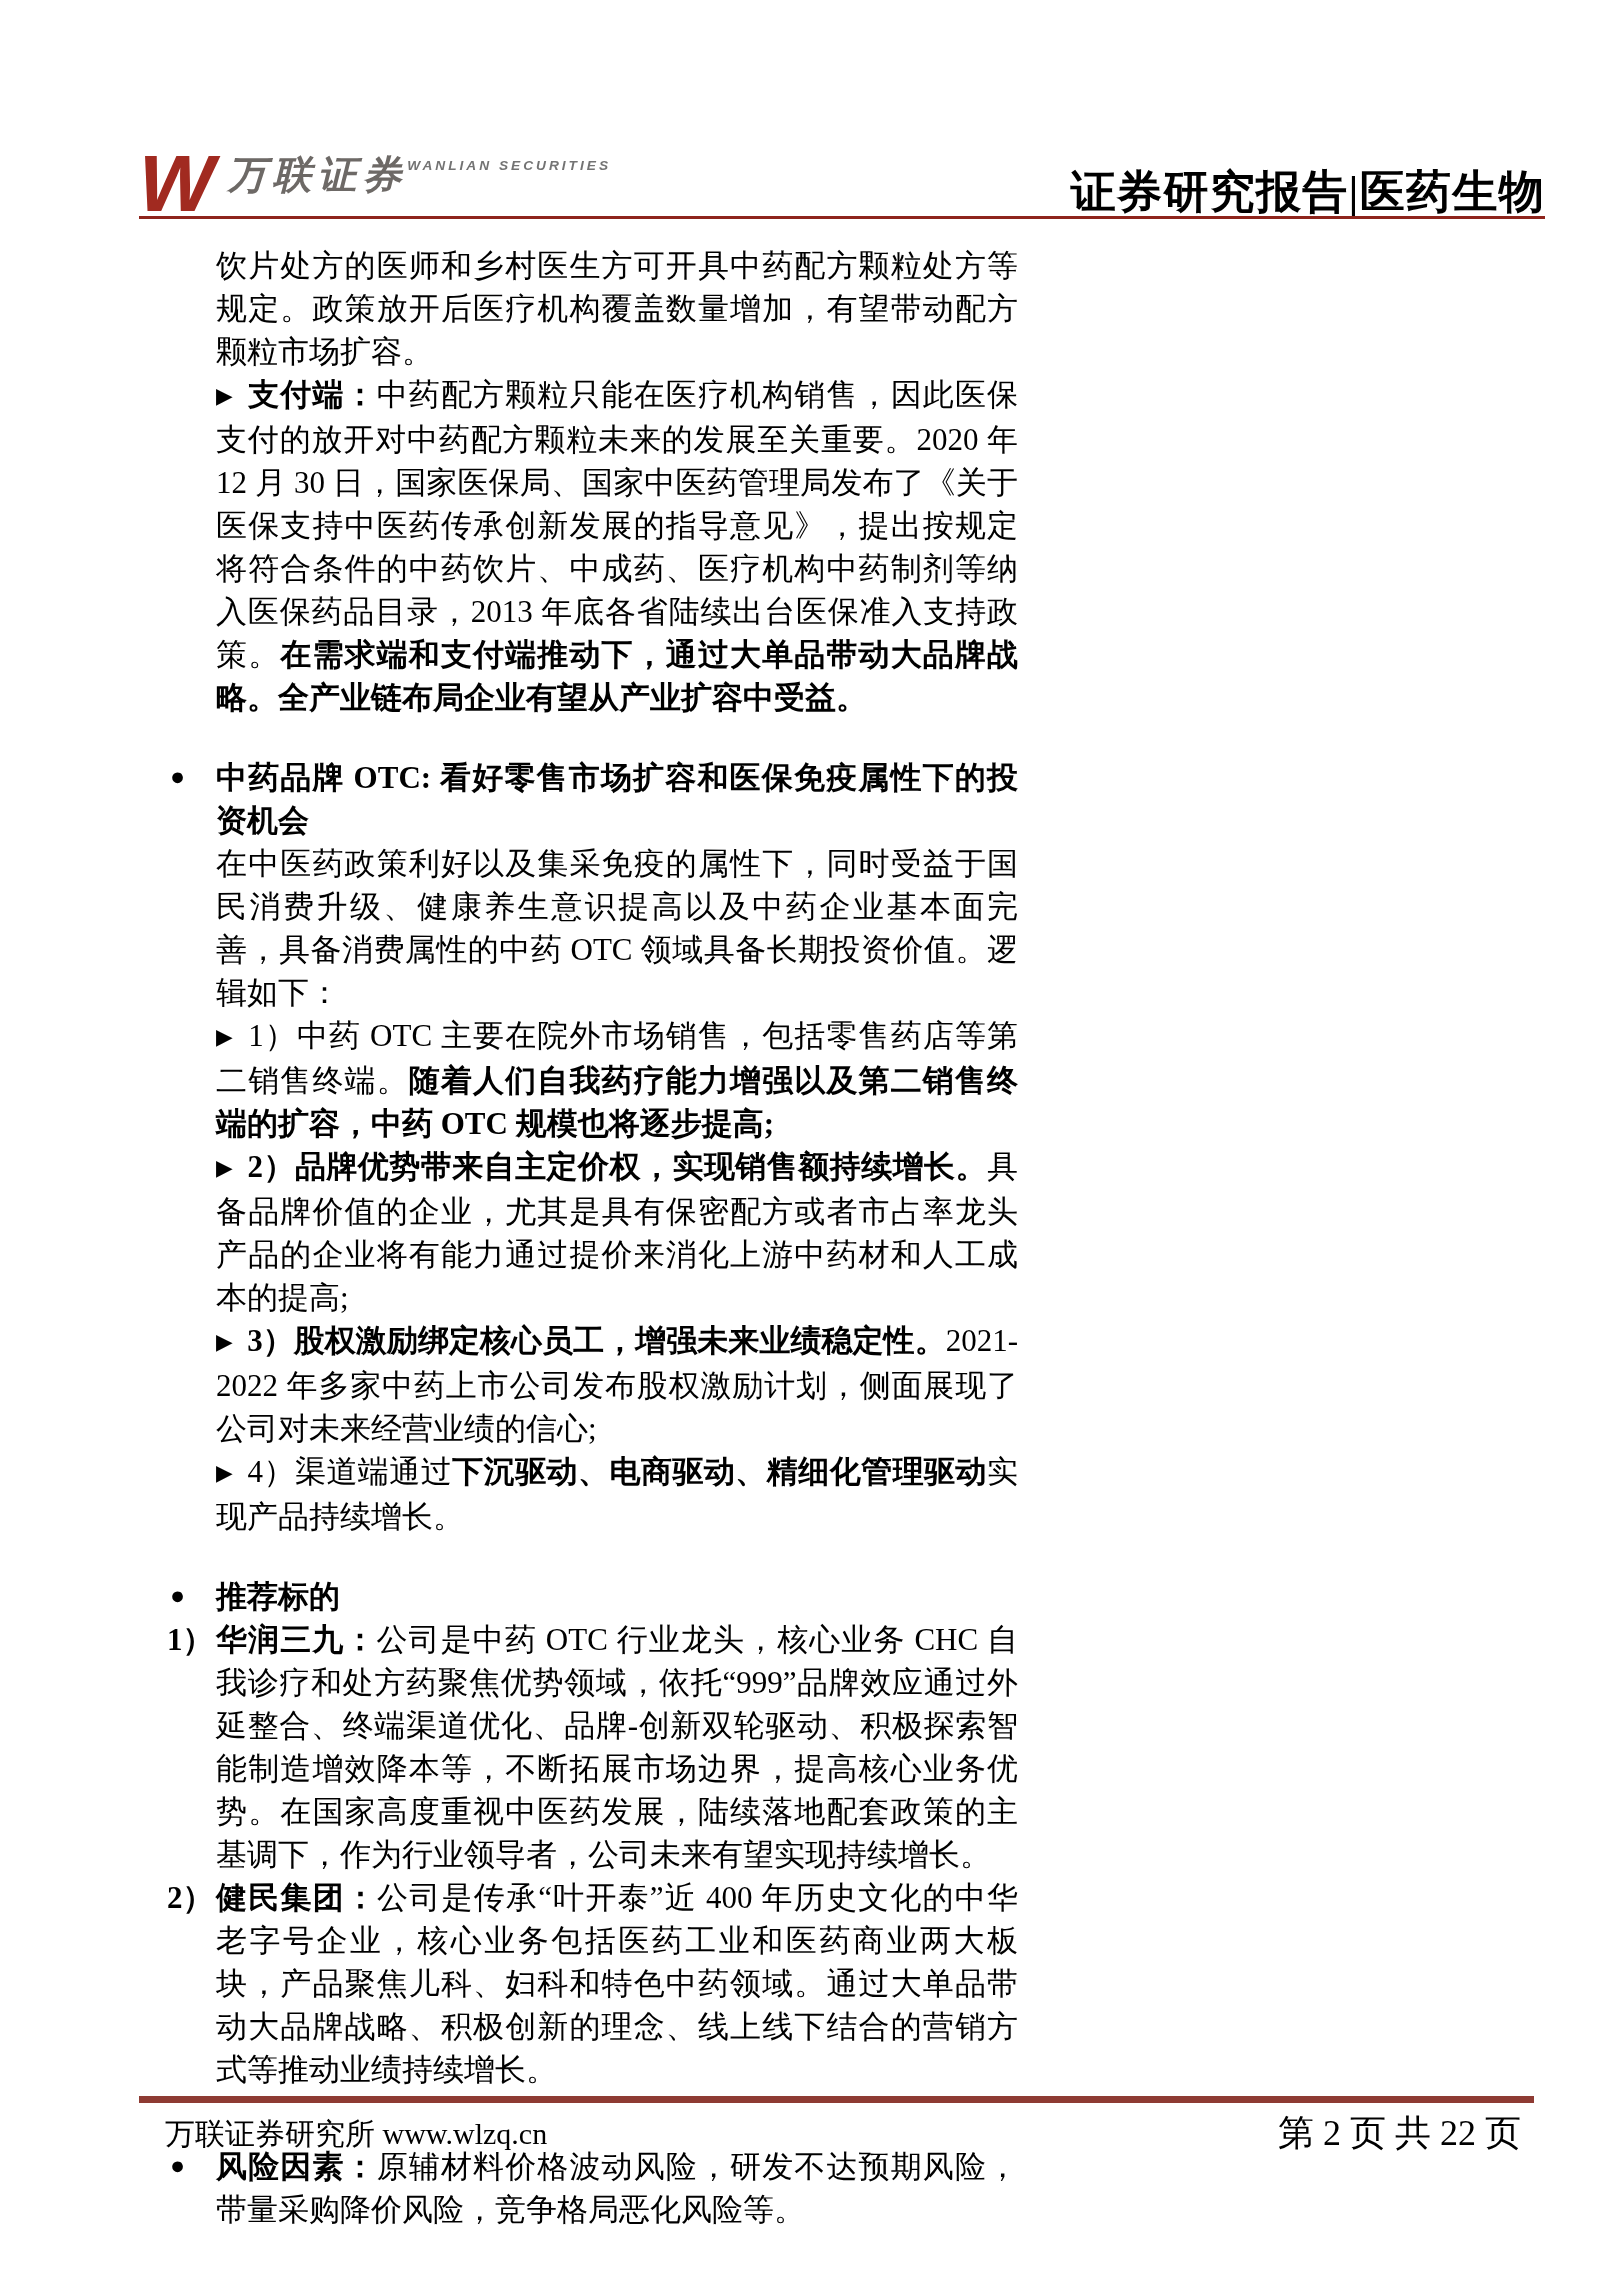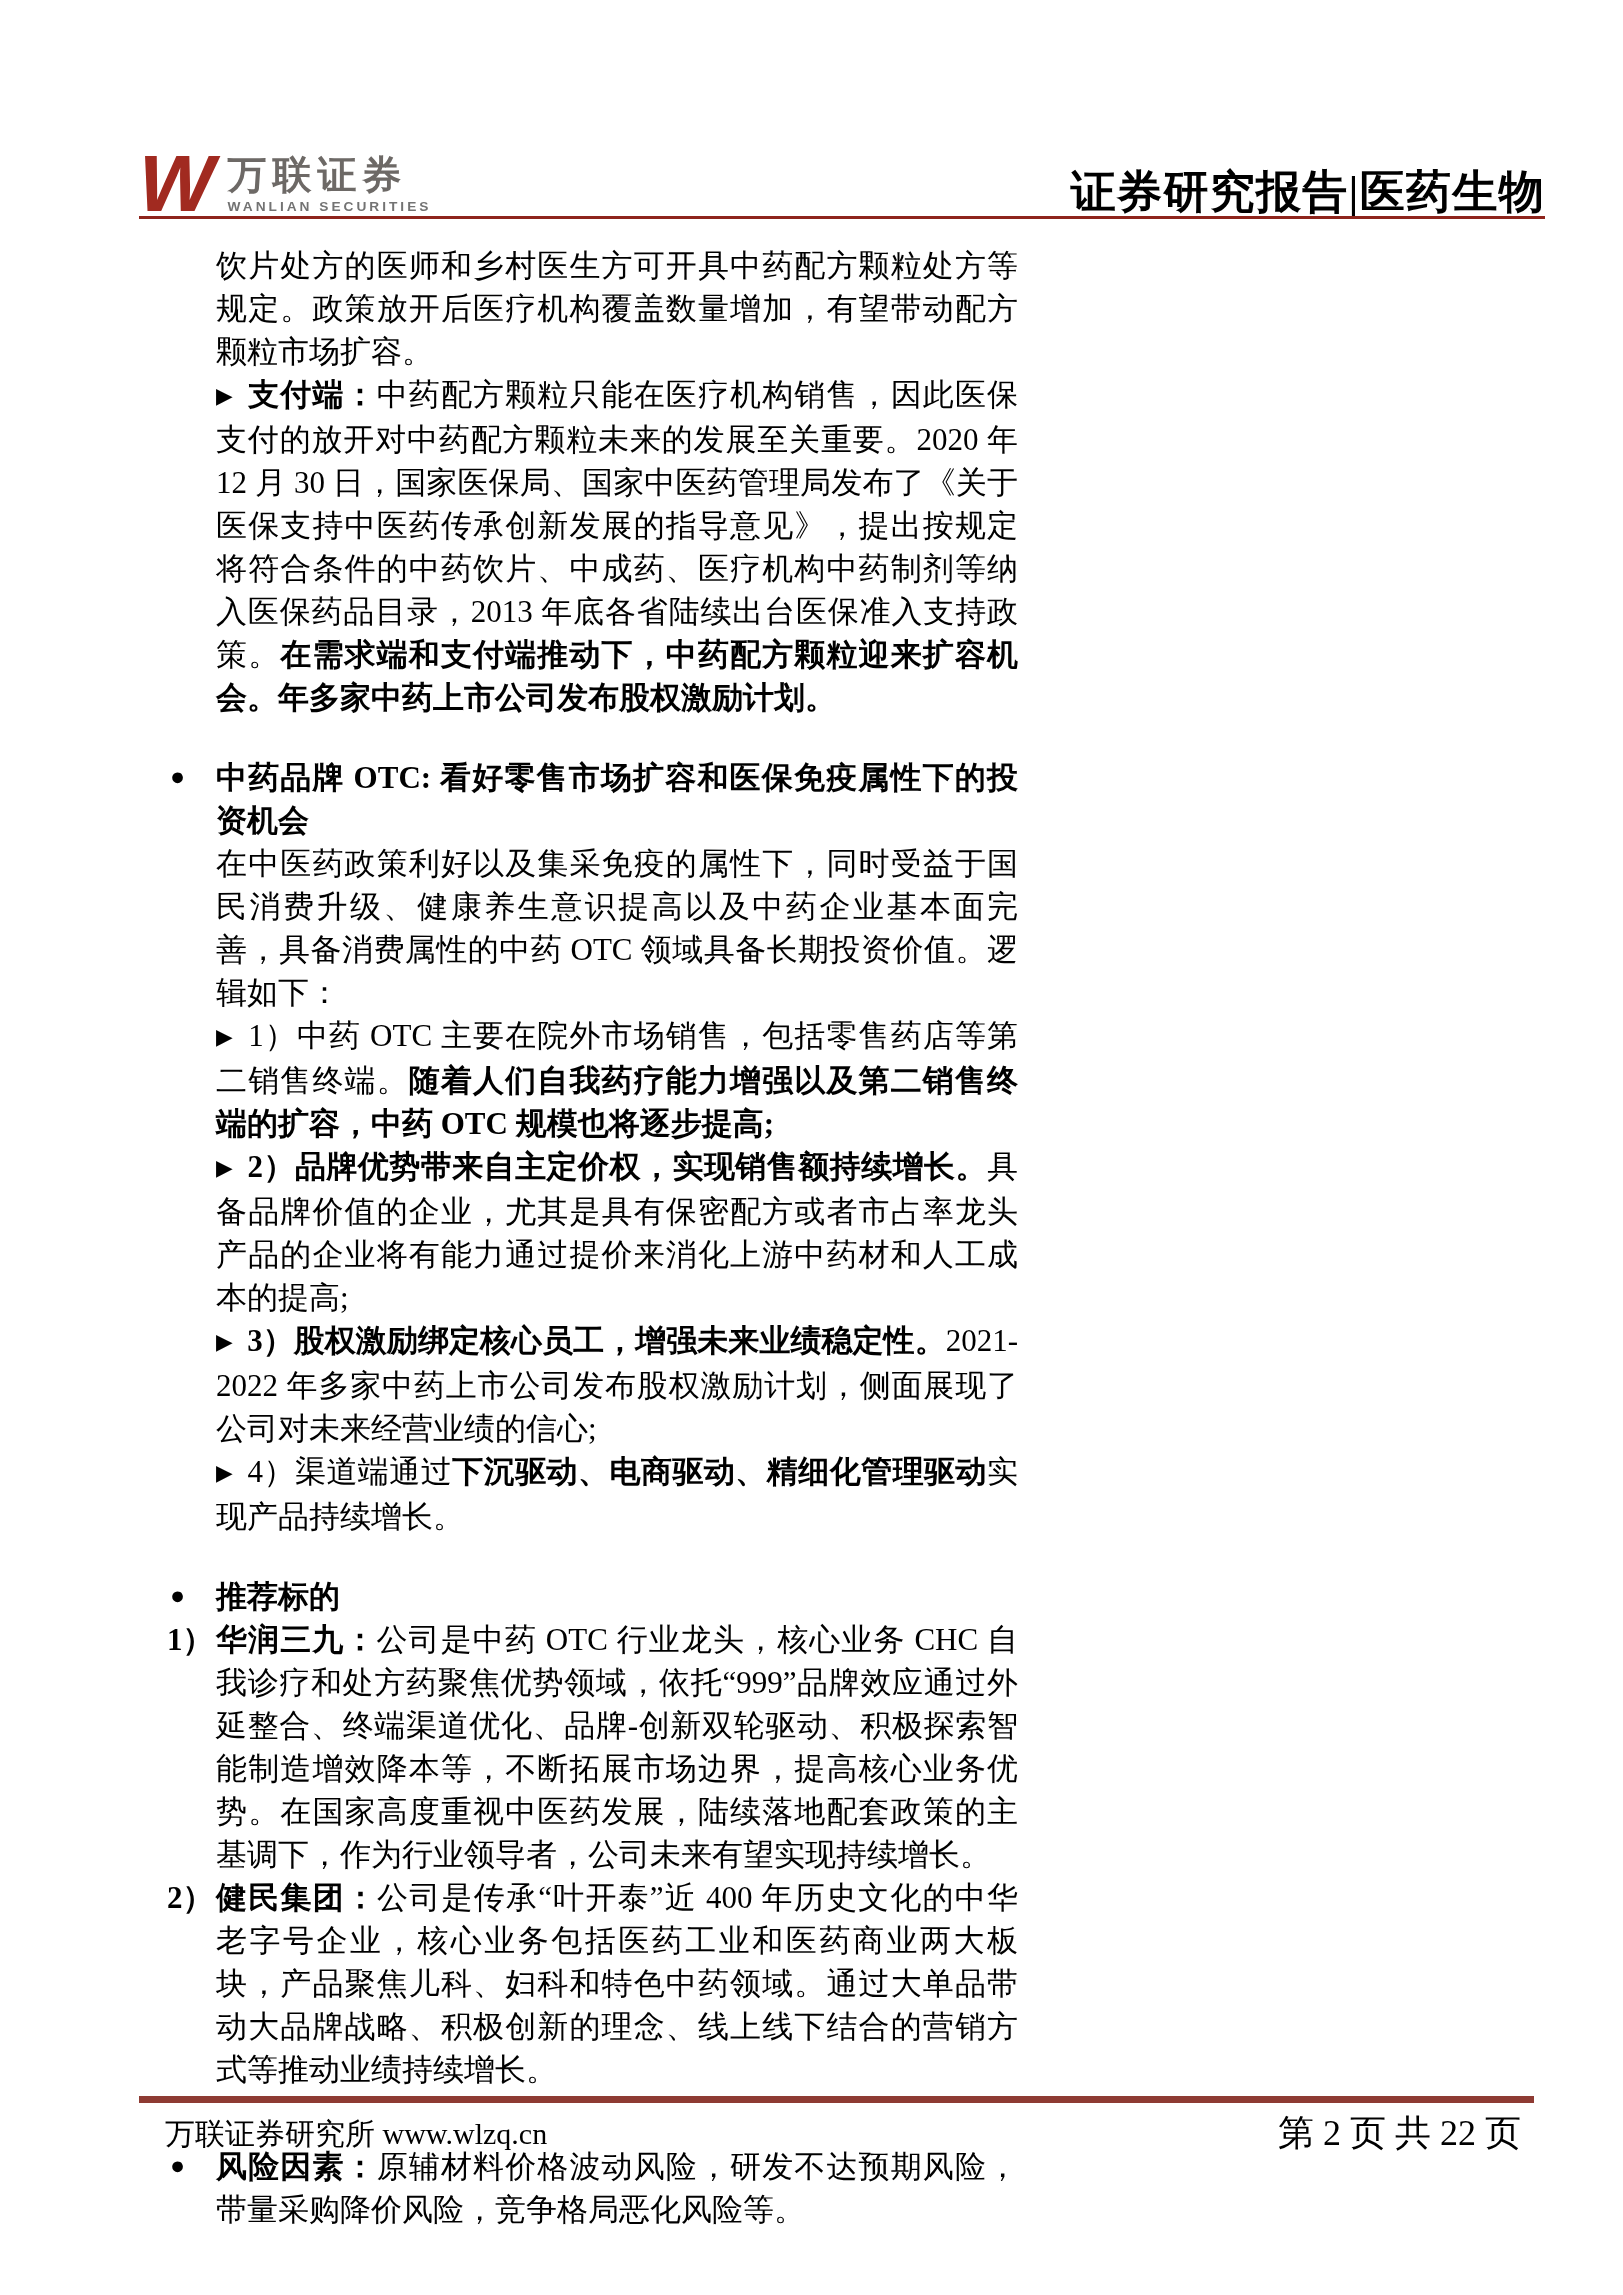--- a/index.html
+++ b/index.html
@@ -18,21 +18,21 @@
     font-family:"Liberation Sans","DejaVu Sans",sans-serif;
   }
   .logo-w{
     font-weight:900;font-size:80px;line-height:60px;
     color:#a12a20;
     transform:skewX(-12deg);
     letter-spacing:-3.9px;
     display:inline-block;
     margin-right:17px;
   }
-  .logo-text{display:flex;flex-direction:column;}
+  .logo-text{display:flex;font-style:italic;}
   .logo-cn{
     font-weight:bold;font-size:39px;line-height:41px;
     letter-spacing:5.9px;color:#6d6966;
   }
   .logo-en{
     font-weight:bold;font-size:13.7px;line-height:15.7px;
     letter-spacing:3px;color:#737373;margin-top:3.9px;
   }
   .header-title{
     position:absolute;top:174px;right:78px;
@@ -90,21 +90,21 @@
       <span class="logo-cn">万联证券</span>
       <span class="logo-en">WANLIAN SECURITIES</span>
     </span>
   </div>
 
   <div class="header-title">证券研究报告|医药生物</div>
   <div class="header-rule"></div>
 
   <div class="content">
       <div class="para"><span>饮片处方的医师和乡村医生方可开具中药配方颗粒处方等规定。政策放开后医疗机构覆盖数量增加，有望带动配方颗粒市场扩容。</span></div>
-      <div class="para"><span class="marker-inline arrow">▶</span><span class="b">支付端：</span><span>中药配方颗粒只能在医疗机构销售，因此医保支付的放开对中药配方颗粒未来的发展至关重要。2020 年 12 月 30 日，国家医保局、国家中医药管理局发布了《关于医保支持中医药传承创新发展的指导意见》，提出按规定将符合条件的中药饮片、中成药、医疗机构中药制剂等纳入医保药品目录，2013 年底各省陆续出台医保准入支持政策。</span><span class="b">在需求端和支付端推动下，中药配方颗粒迎来扩容机会。年多家中药上市公司发布股权激励计划。</span></div>
+      <div class="para"><span class="marker-inline arrow">▶</span><span class="b">支付端：</span><span>中药配方颗粒只能在医疗机构销售，因此医保支付的放开对中药配方颗粒未来的发展至关重要。2020 年 12 月 30 日，国家医保局、国家中医药管理局发布了《关于医保支持中医药传承创新发展的指导意见》，提出按规定将符合条件的中药饮片、中成药、医疗机构中药制剂等纳入医保药品目录，2013 年底各省陆续出台医保准入支持政策。</span><span class="b">在需求端和支付端推动下，通过大单品带动大品牌战略。全产业链布局企业有望从产业扩容中受益。</span></div>
       <div class="para section-gap"><span class="marker-out dot">●</span><span class="b">中药品牌 OTC: 看好零售市场扩容和医保免疫属性下的投资机会</span></div>
       <div class="para"><span>在中医药政策利好以及集采免疫的属性下，同时受益于国民消费升级、健康养生意识提高以及中药企业基本面完善，具备消费属性的中药 OTC 领域具备长期投资价值。逻辑如下：</span></div>
       <div class="para"><span class="marker-inline arrow">▶</span><span>1）中药 OTC 主要在院外市场销售，包括零售药店等第二销售终端。</span><span class="b">随着人们自我药疗能力增强以及第二销售终端的扩容，中药 OTC 规模也将逐步提高;</span></div>
       <div class="para"><span class="marker-inline arrow">▶</span><span class="b">2）品牌优势带来自主定价权，实现销售额持续增长。</span><span>具备品牌价值的企业，尤其是具有保密配方或者市占率龙头产品的企业将有能力通过提价来消化上游中药材和人工成本的提高;</span></div>
       <div class="para"><span class="marker-inline arrow">▶</span><span class="b">3）股权激励绑定核心员工，增强未来业绩稳定性。</span><span>2021-2022 年多家中药上市公司发布股权激励计划，侧面展现了公司对未来经营业绩的信心;</span></div>
       <div class="para"><span class="marker-inline arrow">▶</span><span>4）渠道端通过</span><span class="b">下沉驱动、电商驱动、精细化管理驱动</span><span>实现产品持续增长。</span></div>
       <div class="para section-gap"><span class="marker-out dot">●</span><span class="b">推荐标的</span></div>
       <div class="para"><span class="marker-out">1）</span><span class="b">华润三九：</span><span>公司是中药 OTC 行业龙头，核心业务 CHC 自我诊疗和处方药聚焦优势领域，依托“999”品牌效应通过外延整合、终端渠道优化、品牌-创新双轮驱动、积极探索智能制造增效降本等，不断拓展市场边界，提高核心业务优势。在国家高度重视中医药发展，陆续落地配套政策的主基调下，作为行业领导者，公司未来有望实现持续增长。</span></div>
       <div class="para"><span class="marker-out">2）</span><span class="b">健民集团：</span><span>公司是传承“叶开泰”近 400 年历史文化的中华老字号企业，核心业务包括医药工业和医药商业两大板块，产品聚焦儿科、妇科和特色中药领域。通过大单品带动大品牌战略、积极创新的理念、线上线下结合的营销方式等推动业绩持续增长。</span></div>
       <div class="para section-gap big-gap"><span class="marker-out dot">●</span><span class="b">风险因素：</span><span>原辅材料价格波动风险，研发不达预期风险，带量采购降价风险，竞争格局恶化风险等。</span></div>

